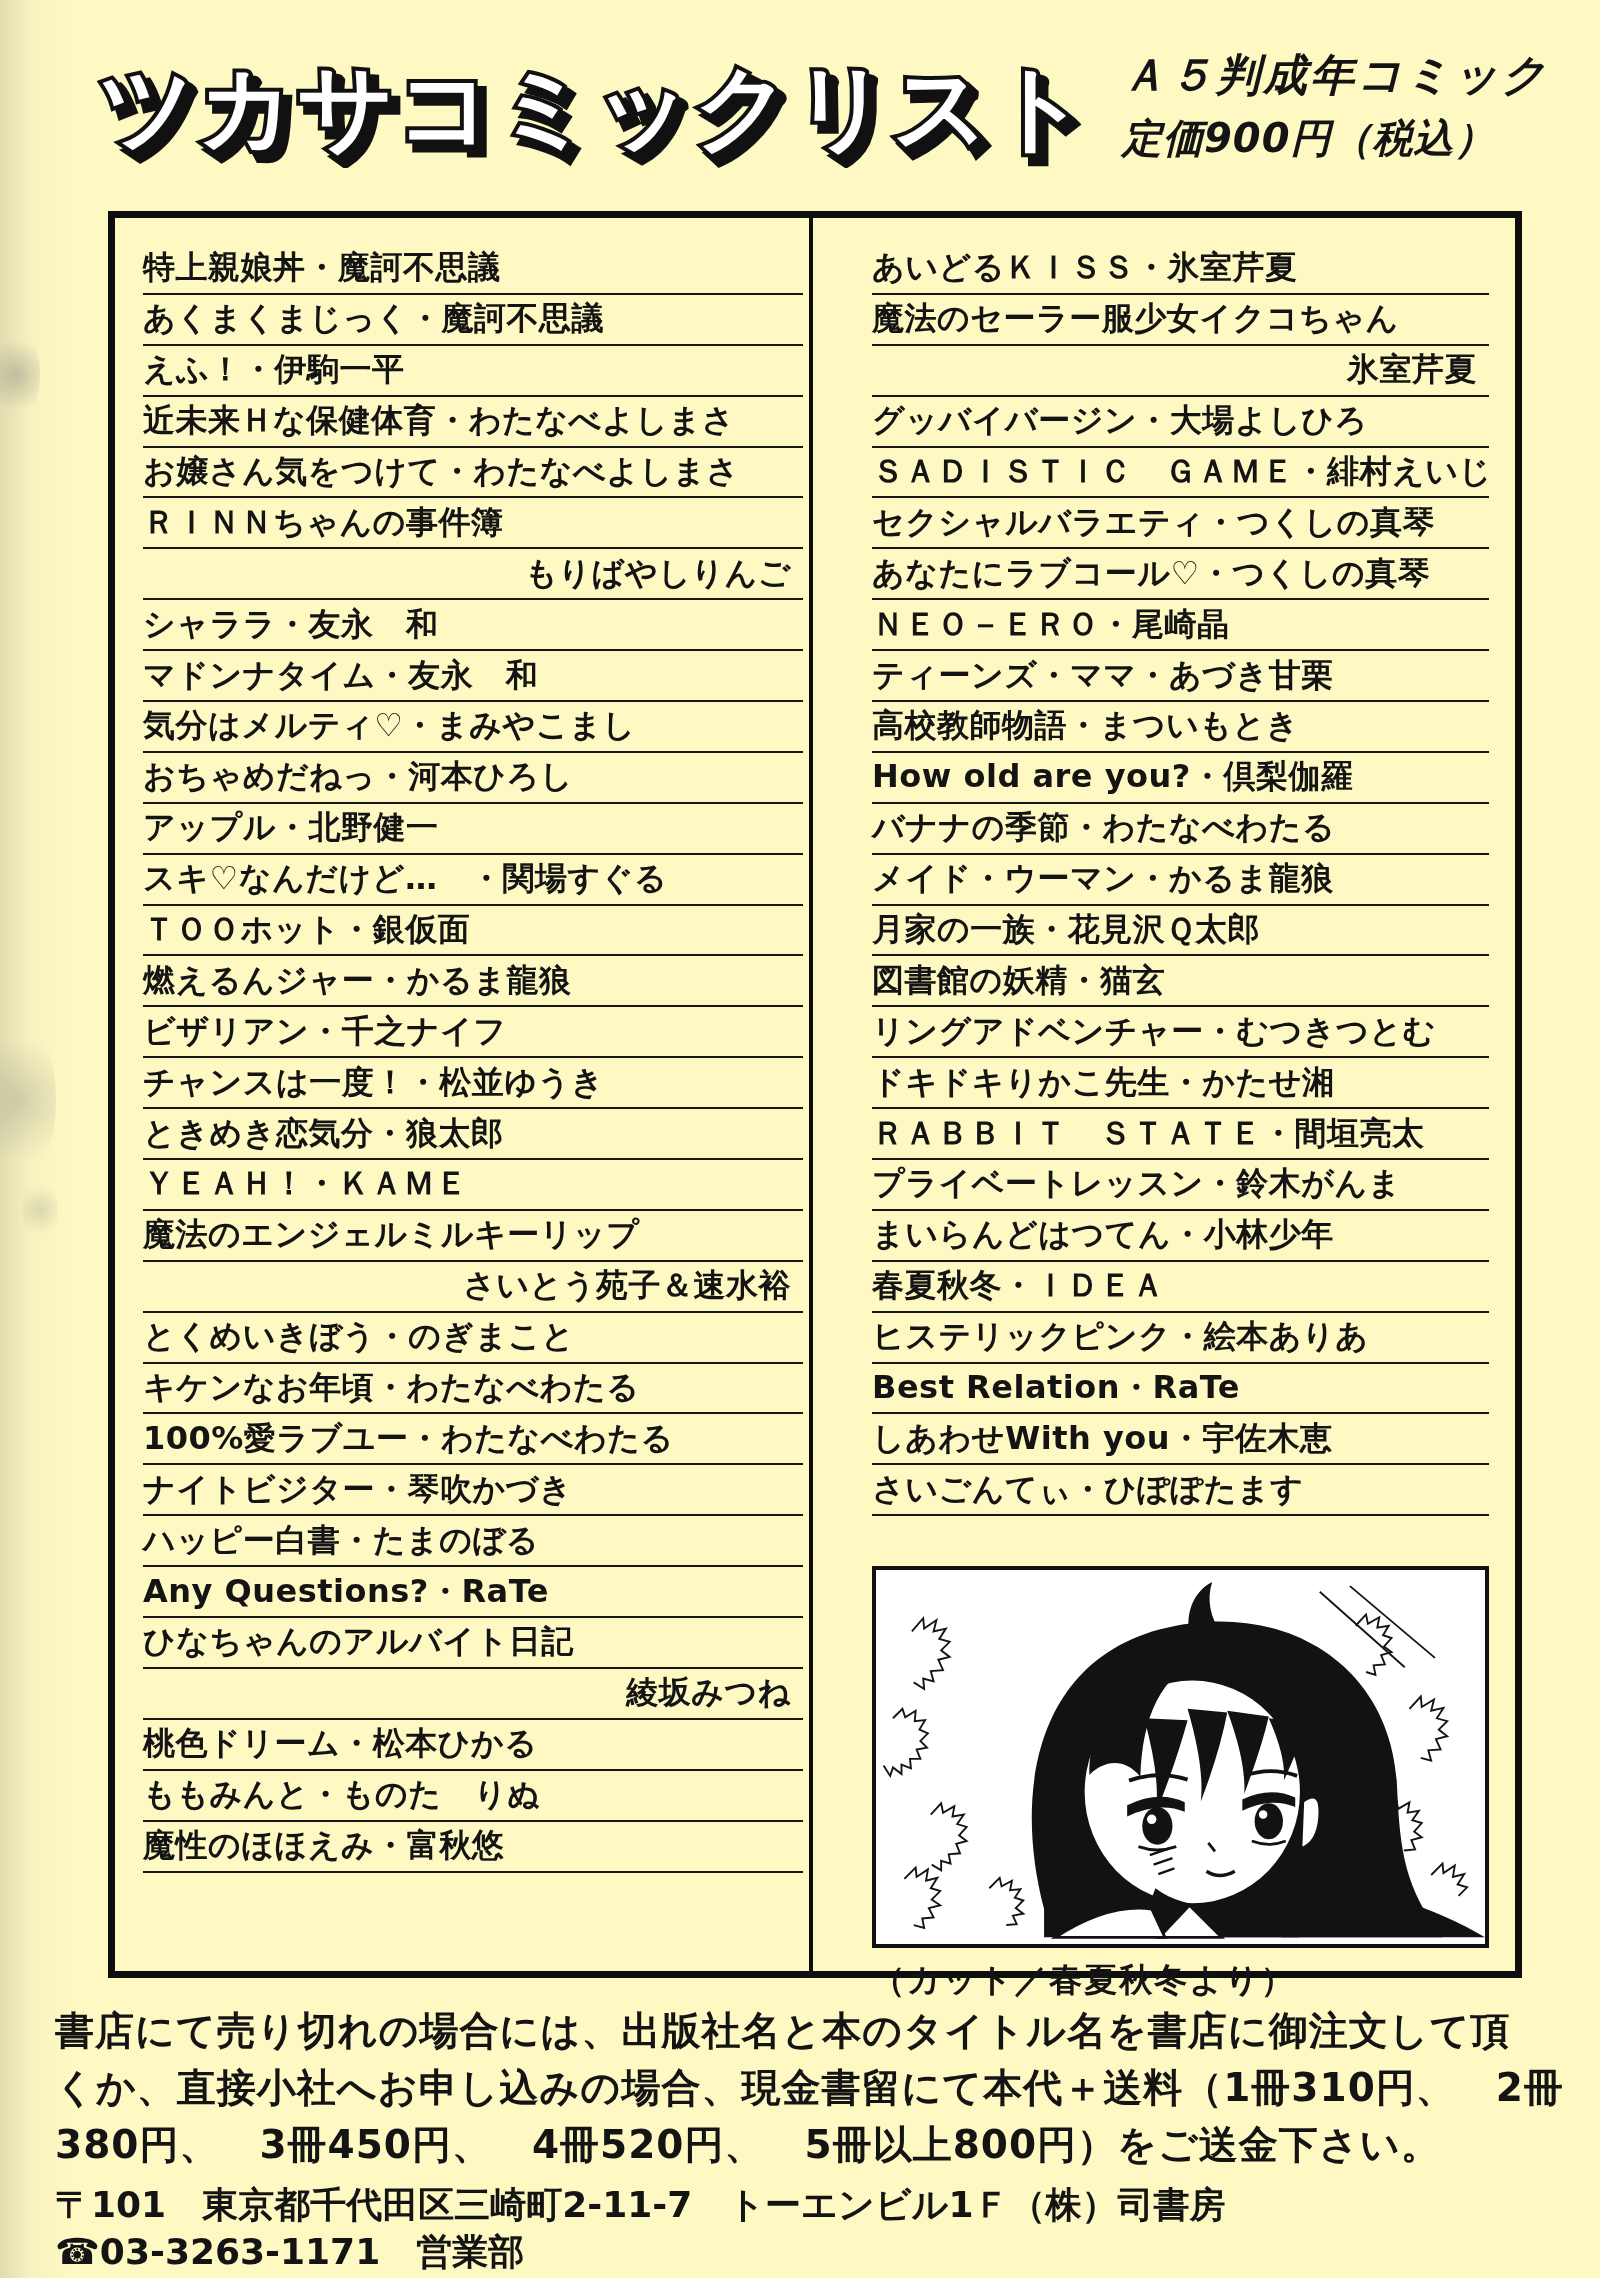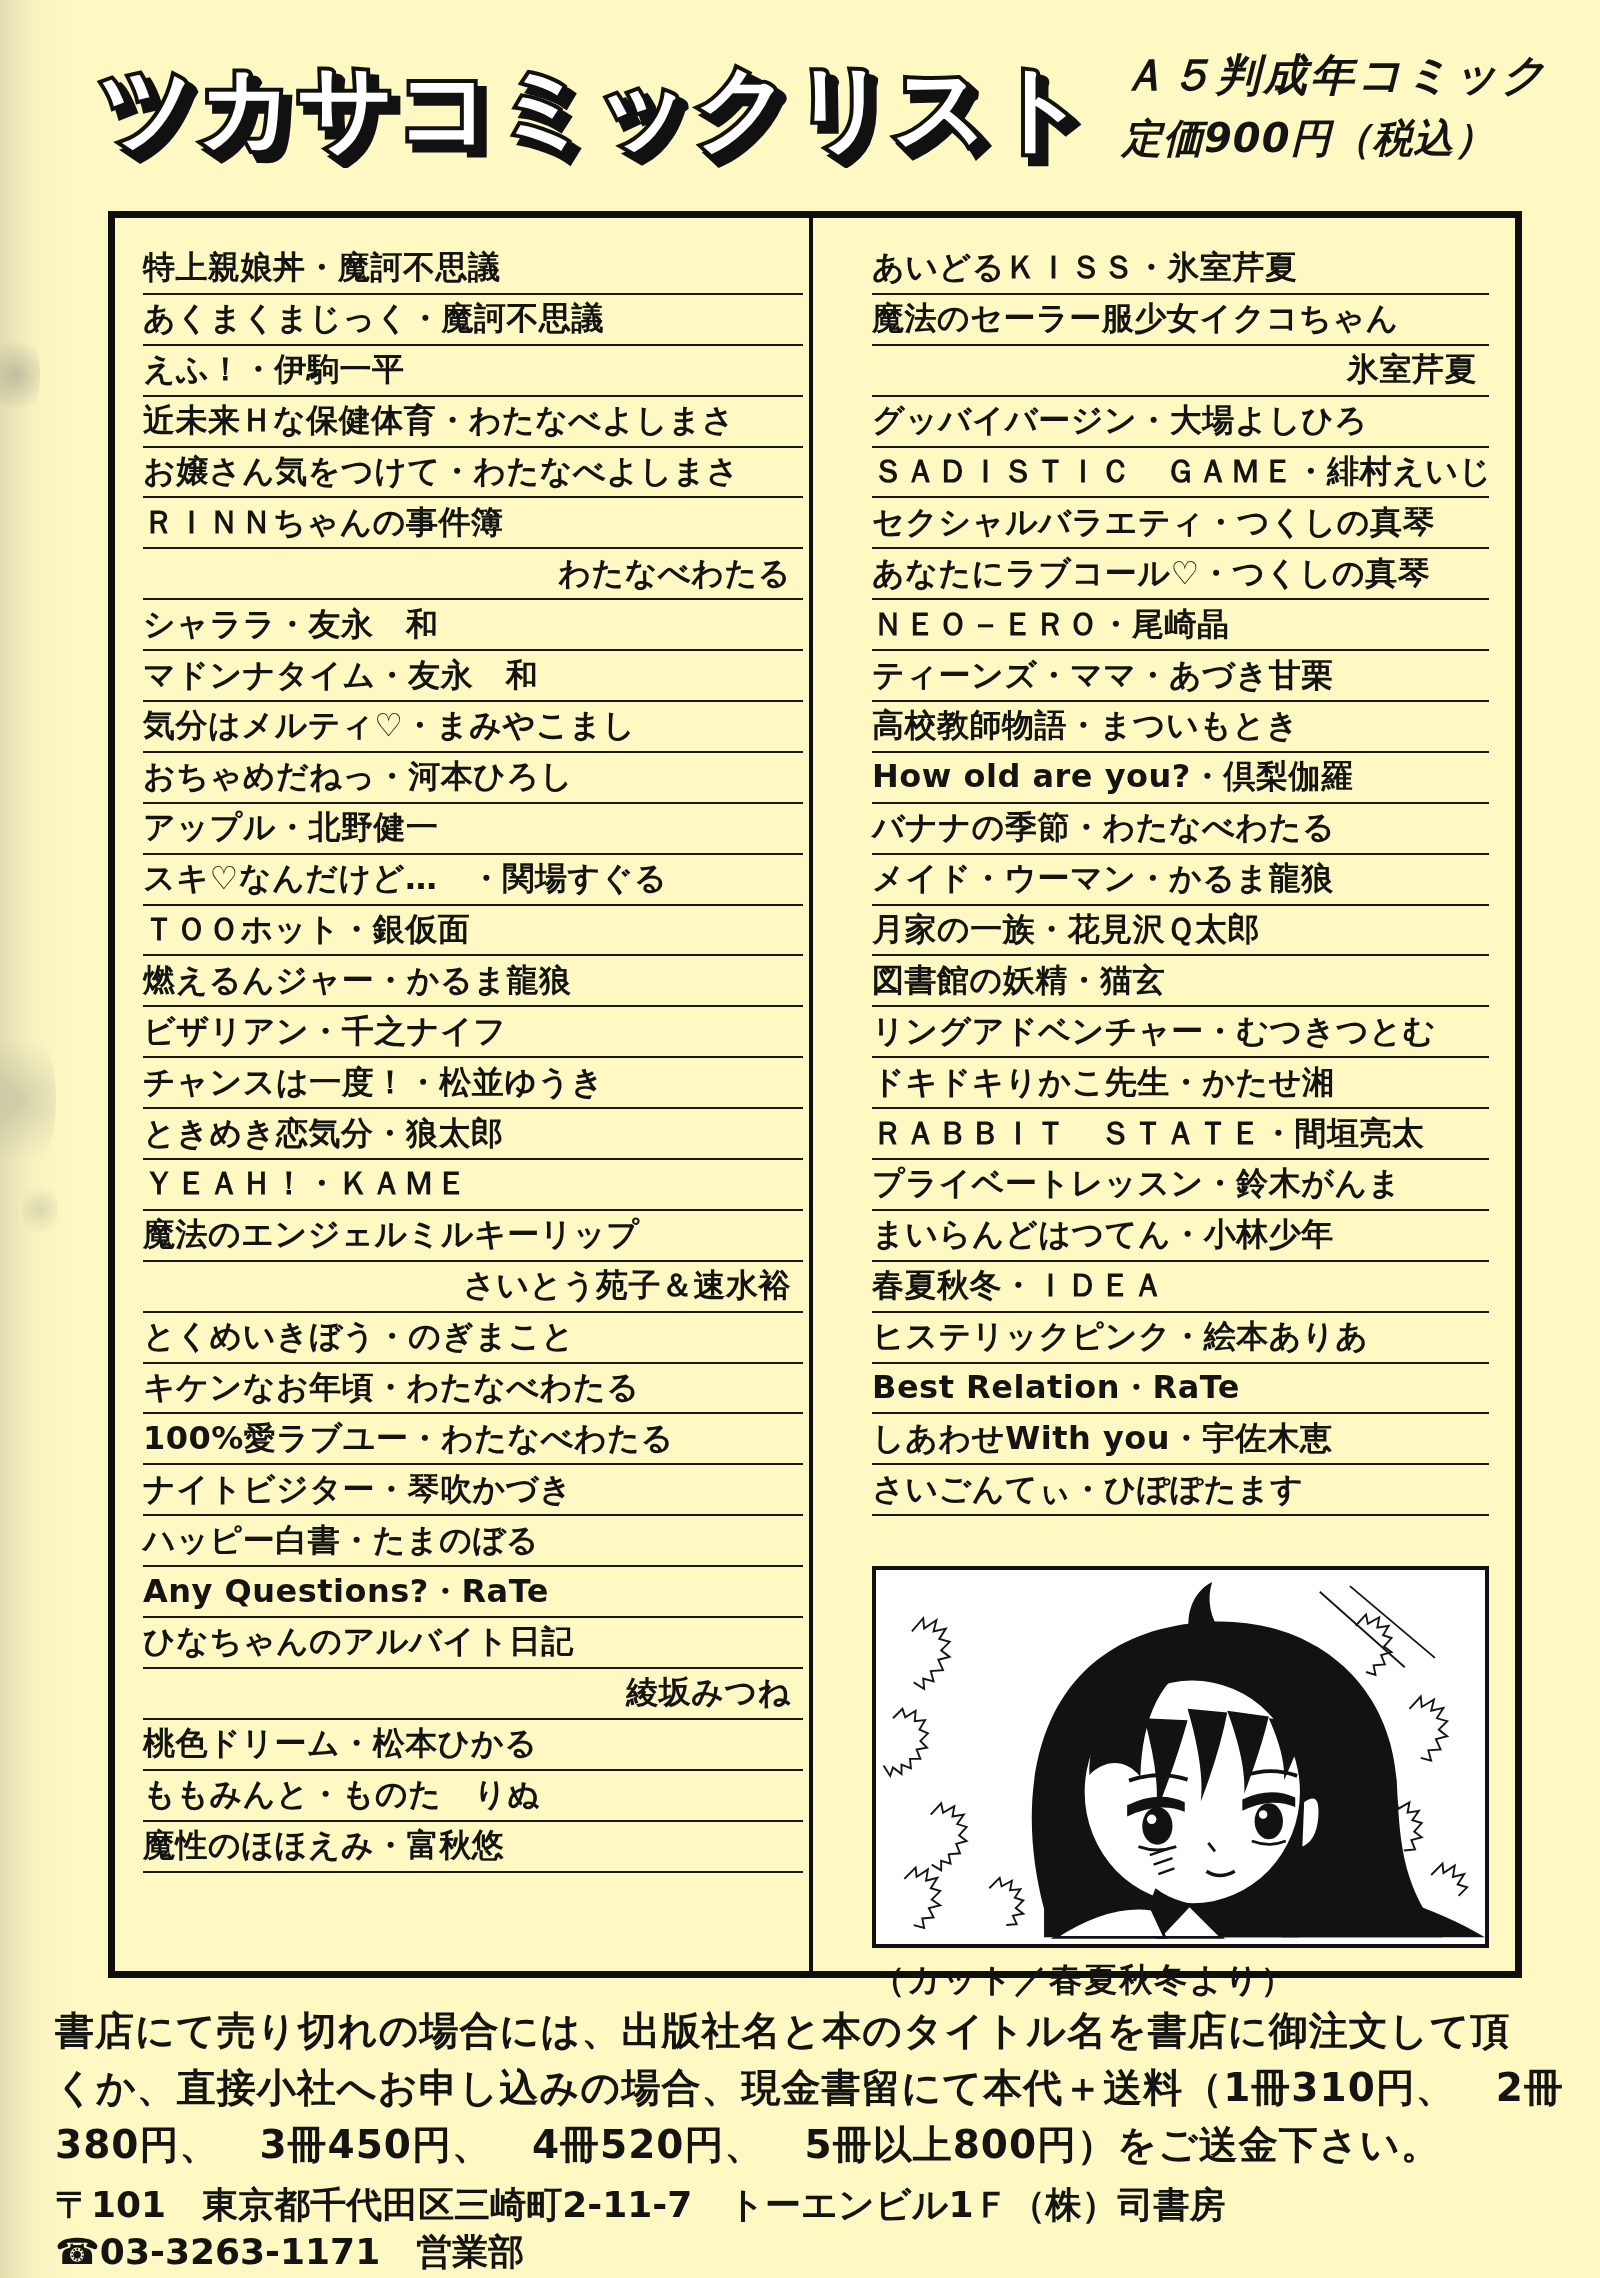--- a/index.html
+++ b/index.html
@@ -95,21 +95,21 @@
         <div class="row">
           <span>近未来Ｈな保健体育・わたなべよしまさ</span>
         </div>
         <div class="row">
           <span>お嬢さん気をつけて・わたなべよしまさ</span>
         </div>
         <div class="row">
           <span>ＲＩＮＮちゃんの事件簿</span>
         </div>
         <div class="row right">
-          <span>わたなべわたる</span>
+          <span>もりばやしりんご</span>
         </div>
         <div class="row">
           <span>シャララ・友永　和</span>
         </div>
         <div class="row">
           <span>マドンナタイム・友永　和</span>
         </div>
         <div class="row">
           <span>気分はメルティ♡・まみやこまし</span>
         </div>

